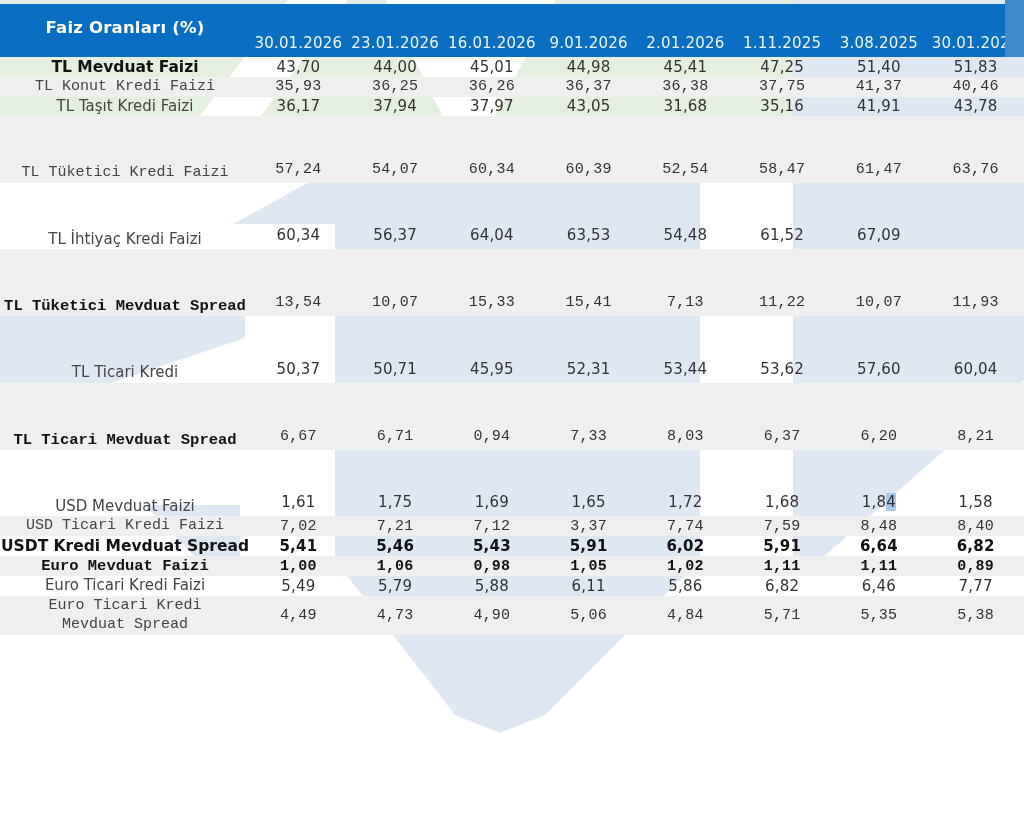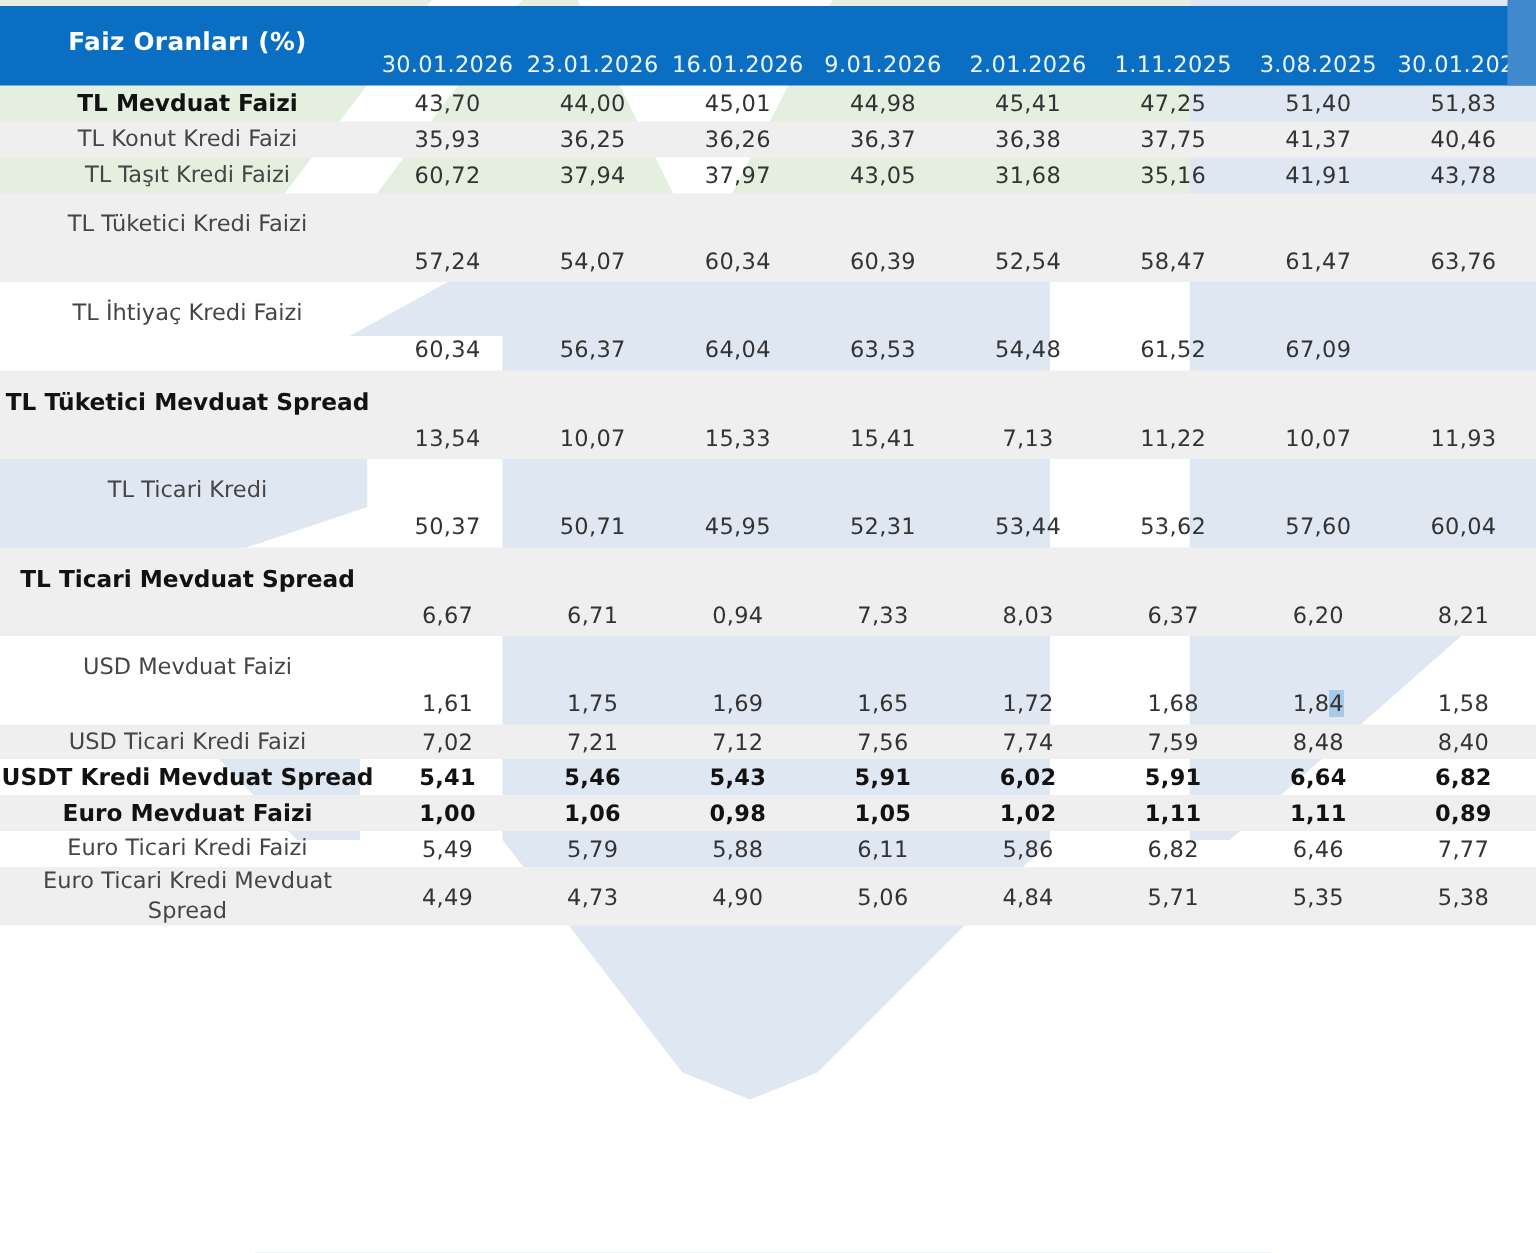--- a/index.html
+++ b/index.html
@@ -60,31 +60,31 @@
   .corner-patch{
     position:absolute;left:1005px;top:0;width:19px;height:57px;
     background:var(--corner-blue);z-index:4;
   }
   
   .tbody{
     position:absolute;left:0;top:57px;width:1024px;height:560px;
     display:flex;flex-direction:column;z-index:2;
   }
   .row{flex:1;display:grid;grid-template-columns:250px repeat(8,1fr);}
-  .row.gray{background:var(--row-gray);}
+  .row.gray{background:var(--row-gray);font-family:Liberation Mono, monospace;}
   .cell{display:flex;align-items:center;justify-content:center;}
   .cell.label{
     color:var(--text-soft);font-size:15px;text-align:center;
     line-height:1.3;white-space:nowrap;
   }
   .cell.label.wrap{white-space:normal;max-width:212px;margin:0 auto;}
   .cell.label.bold{font-weight:bold;color:var(--text-bold);font-size:15.5px;}
   .cell.val{color:var(--text);font-size:15px;letter-spacing:.2px;}
   .cell.val.bold{font-weight:bold;color:var(--text-bold);}
-  .row.offset .cell.label{align-items:flex-start;padding-top:11px;}
+  .row.offset .cell.label{align-items:flex-start;padding-top:11px;margin-top:36px;}
   .row.offset .cell.val{align-items:flex-end;padding-bottom:5px;margin-top:36px;}
   .text-selection{background:var(--selection);}
 </style>
 </head>
 <body>
 
 <div class="wm">
   <div class="wm-shape wm-green-band"></div>
   <div class="wm-shape wm-white-notch"></div>
   <div class="wm-shape wm-white-slash"></div>
@@ -127,21 +127,21 @@
       <div class="cell val">36,25</div>
       <div class="cell val">36,26</div>
       <div class="cell val">36,37</div>
       <div class="cell val">36,38</div>
       <div class="cell val">37,75</div>
       <div class="cell val">41,37</div>
       <div class="cell val">40,46</div>
     </div>
     <div class="row">
       <div class="cell label">TL Taşıt Kredi Faizi</div>
-      <div class="cell val">60,72</div>
+      <div class="cell val">36,17</div>
       <div class="cell val">37,94</div>
       <div class="cell val">37,97</div>
       <div class="cell val">43,05</div>
       <div class="cell val">31,68</div>
       <div class="cell val">35,16</div>
       <div class="cell val">41,91</div>
       <div class="cell val">43,78</div>
     </div>
     <div class="row gray offset">
       <div class="cell label">TL Tüketici Kredi Faizi</div>
@@ -209,21 +209,21 @@
         <span>1,8</span>
         <span class="text-selection">4</span>
       </div>
       <div class="cell val">1,58</div>
     </div>
     <div class="row gray">
       <div class="cell label">USD Ticari Kredi Faizi</div>
       <div class="cell val">7,02</div>
       <div class="cell val">7,21</div>
       <div class="cell val">7,12</div>
-      <div class="cell val">7,56</div>
+      <div class="cell val">3,37</div>
       <div class="cell val">7,74</div>
       <div class="cell val">7,59</div>
       <div class="cell val">8,48</div>
       <div class="cell val">8,40</div>
     </div>
     <div class="row">
       <div class="cell label bold">USDT Kredi Mevduat Spread</div>
       <div class="cell val bold">5,41</div>
       <div class="cell val bold">5,46</div>
       <div class="cell val bold">5,43</div>

